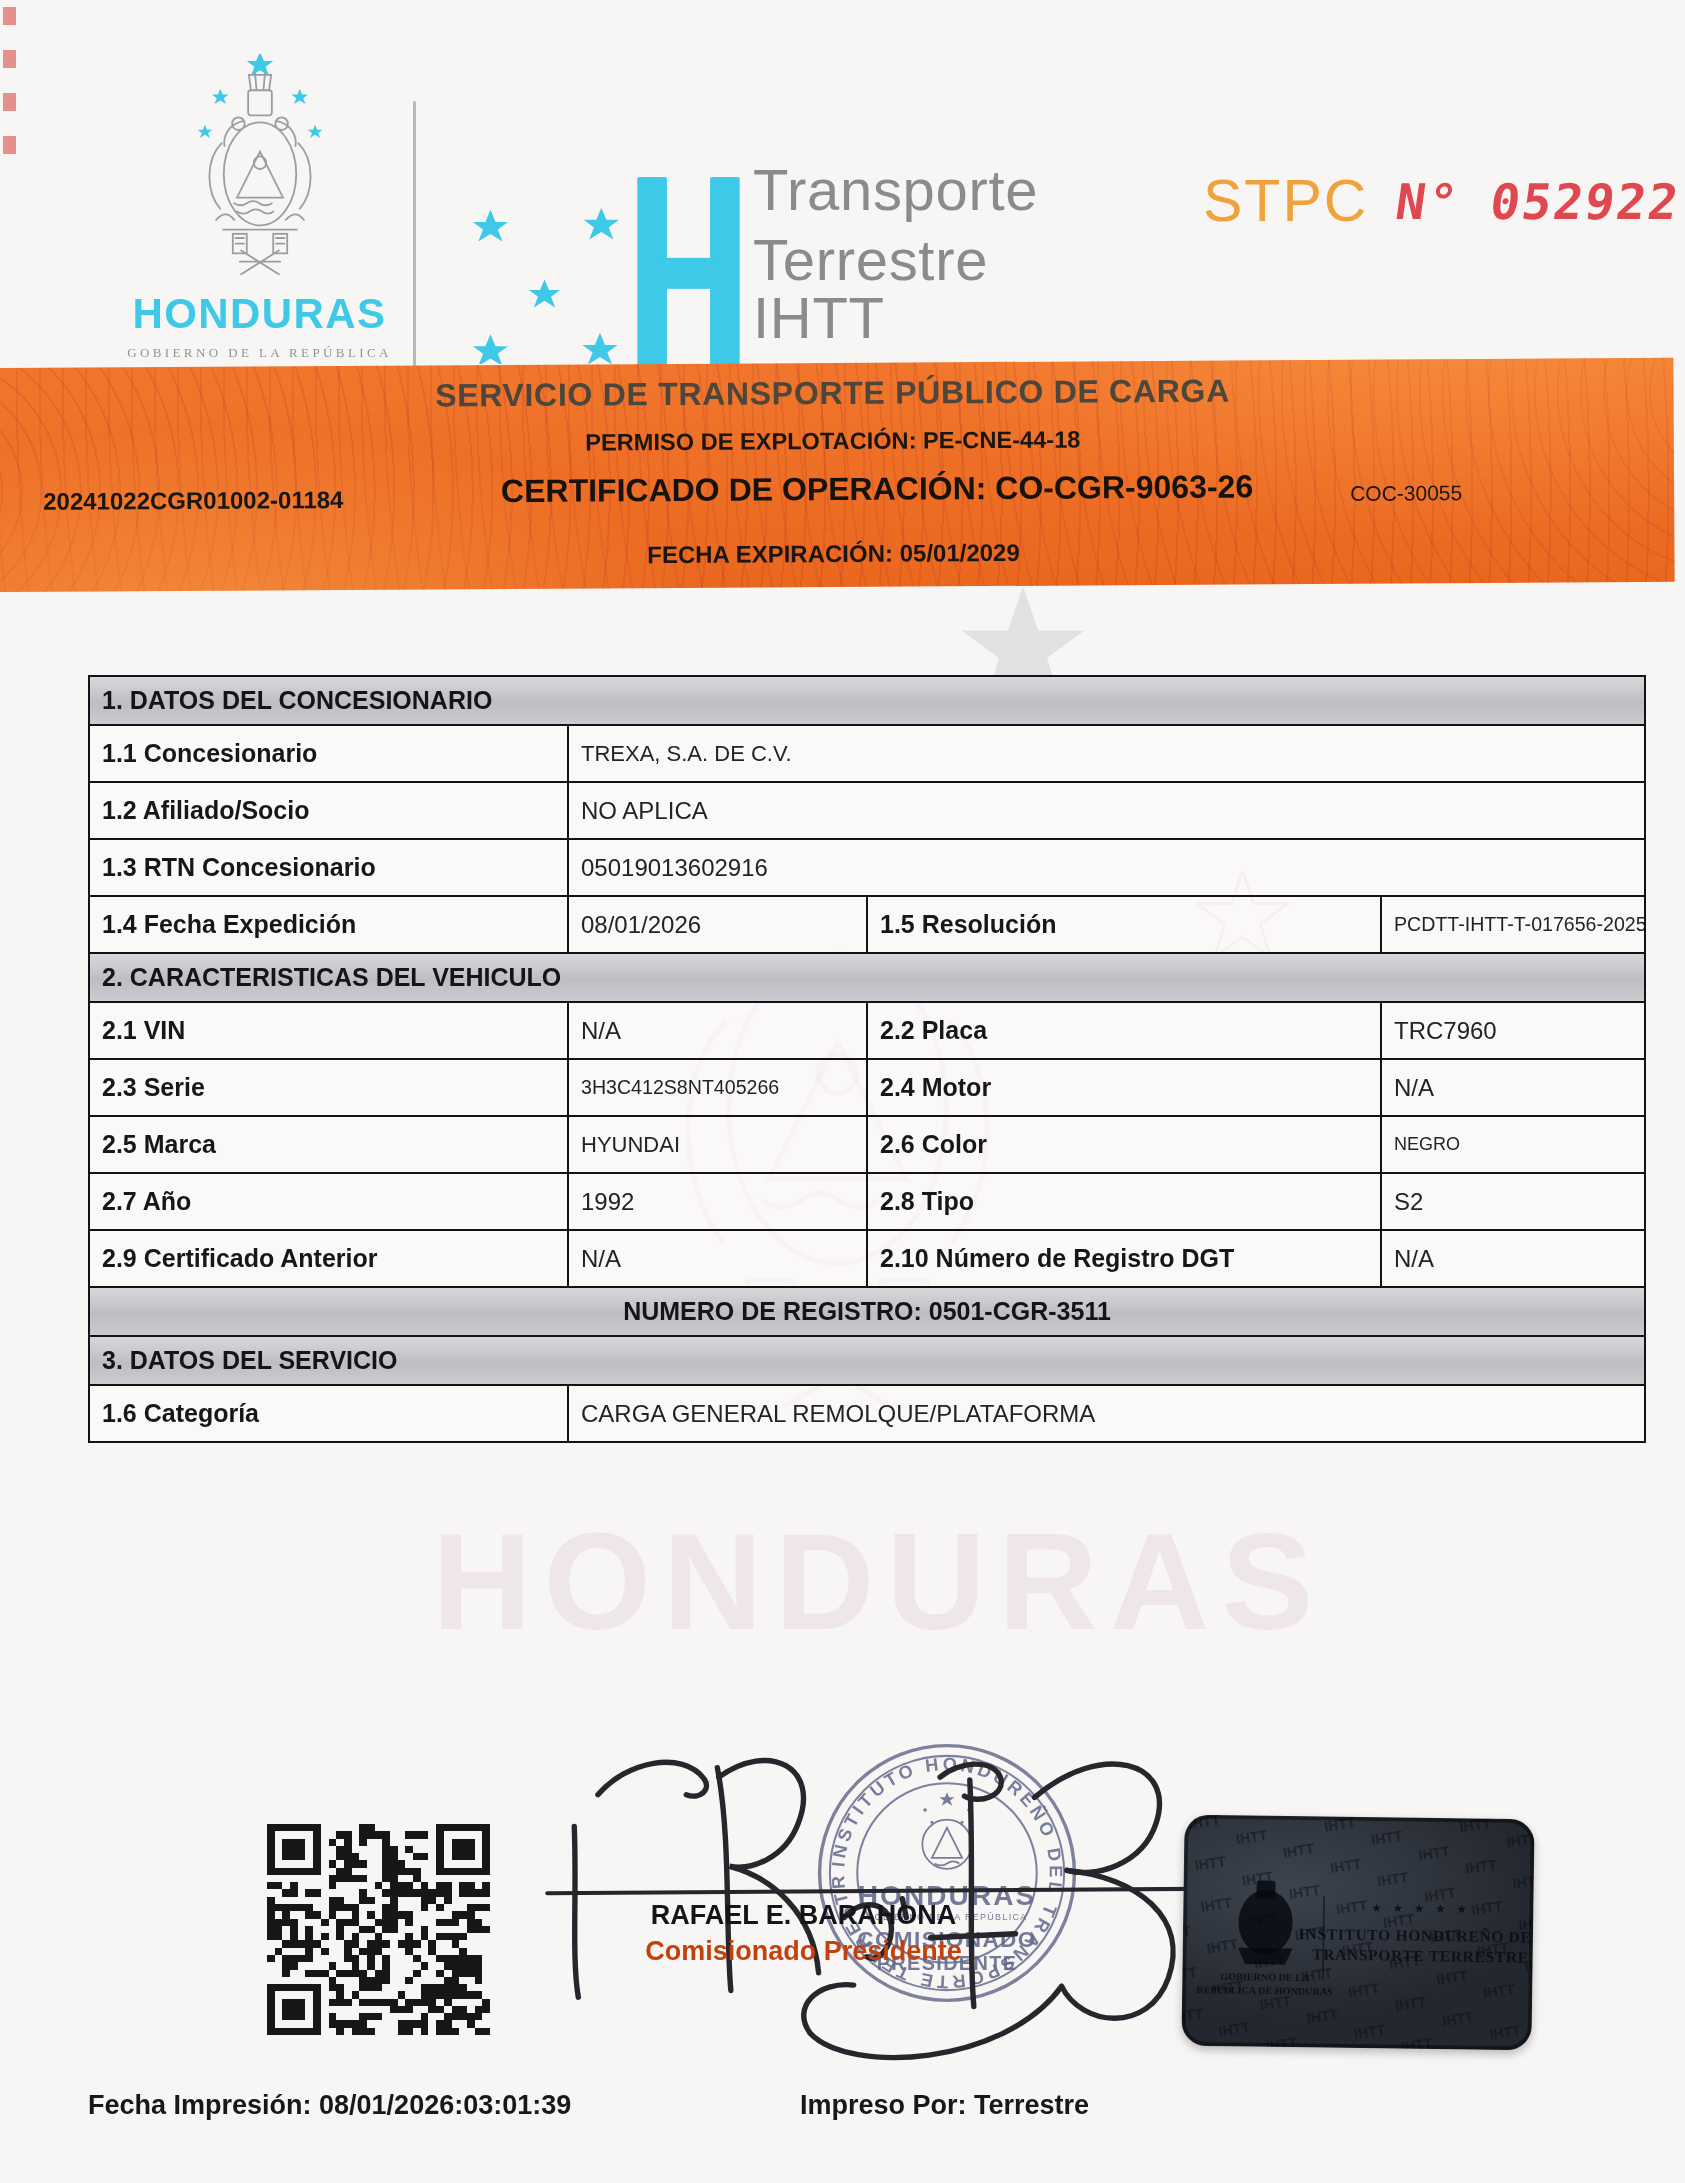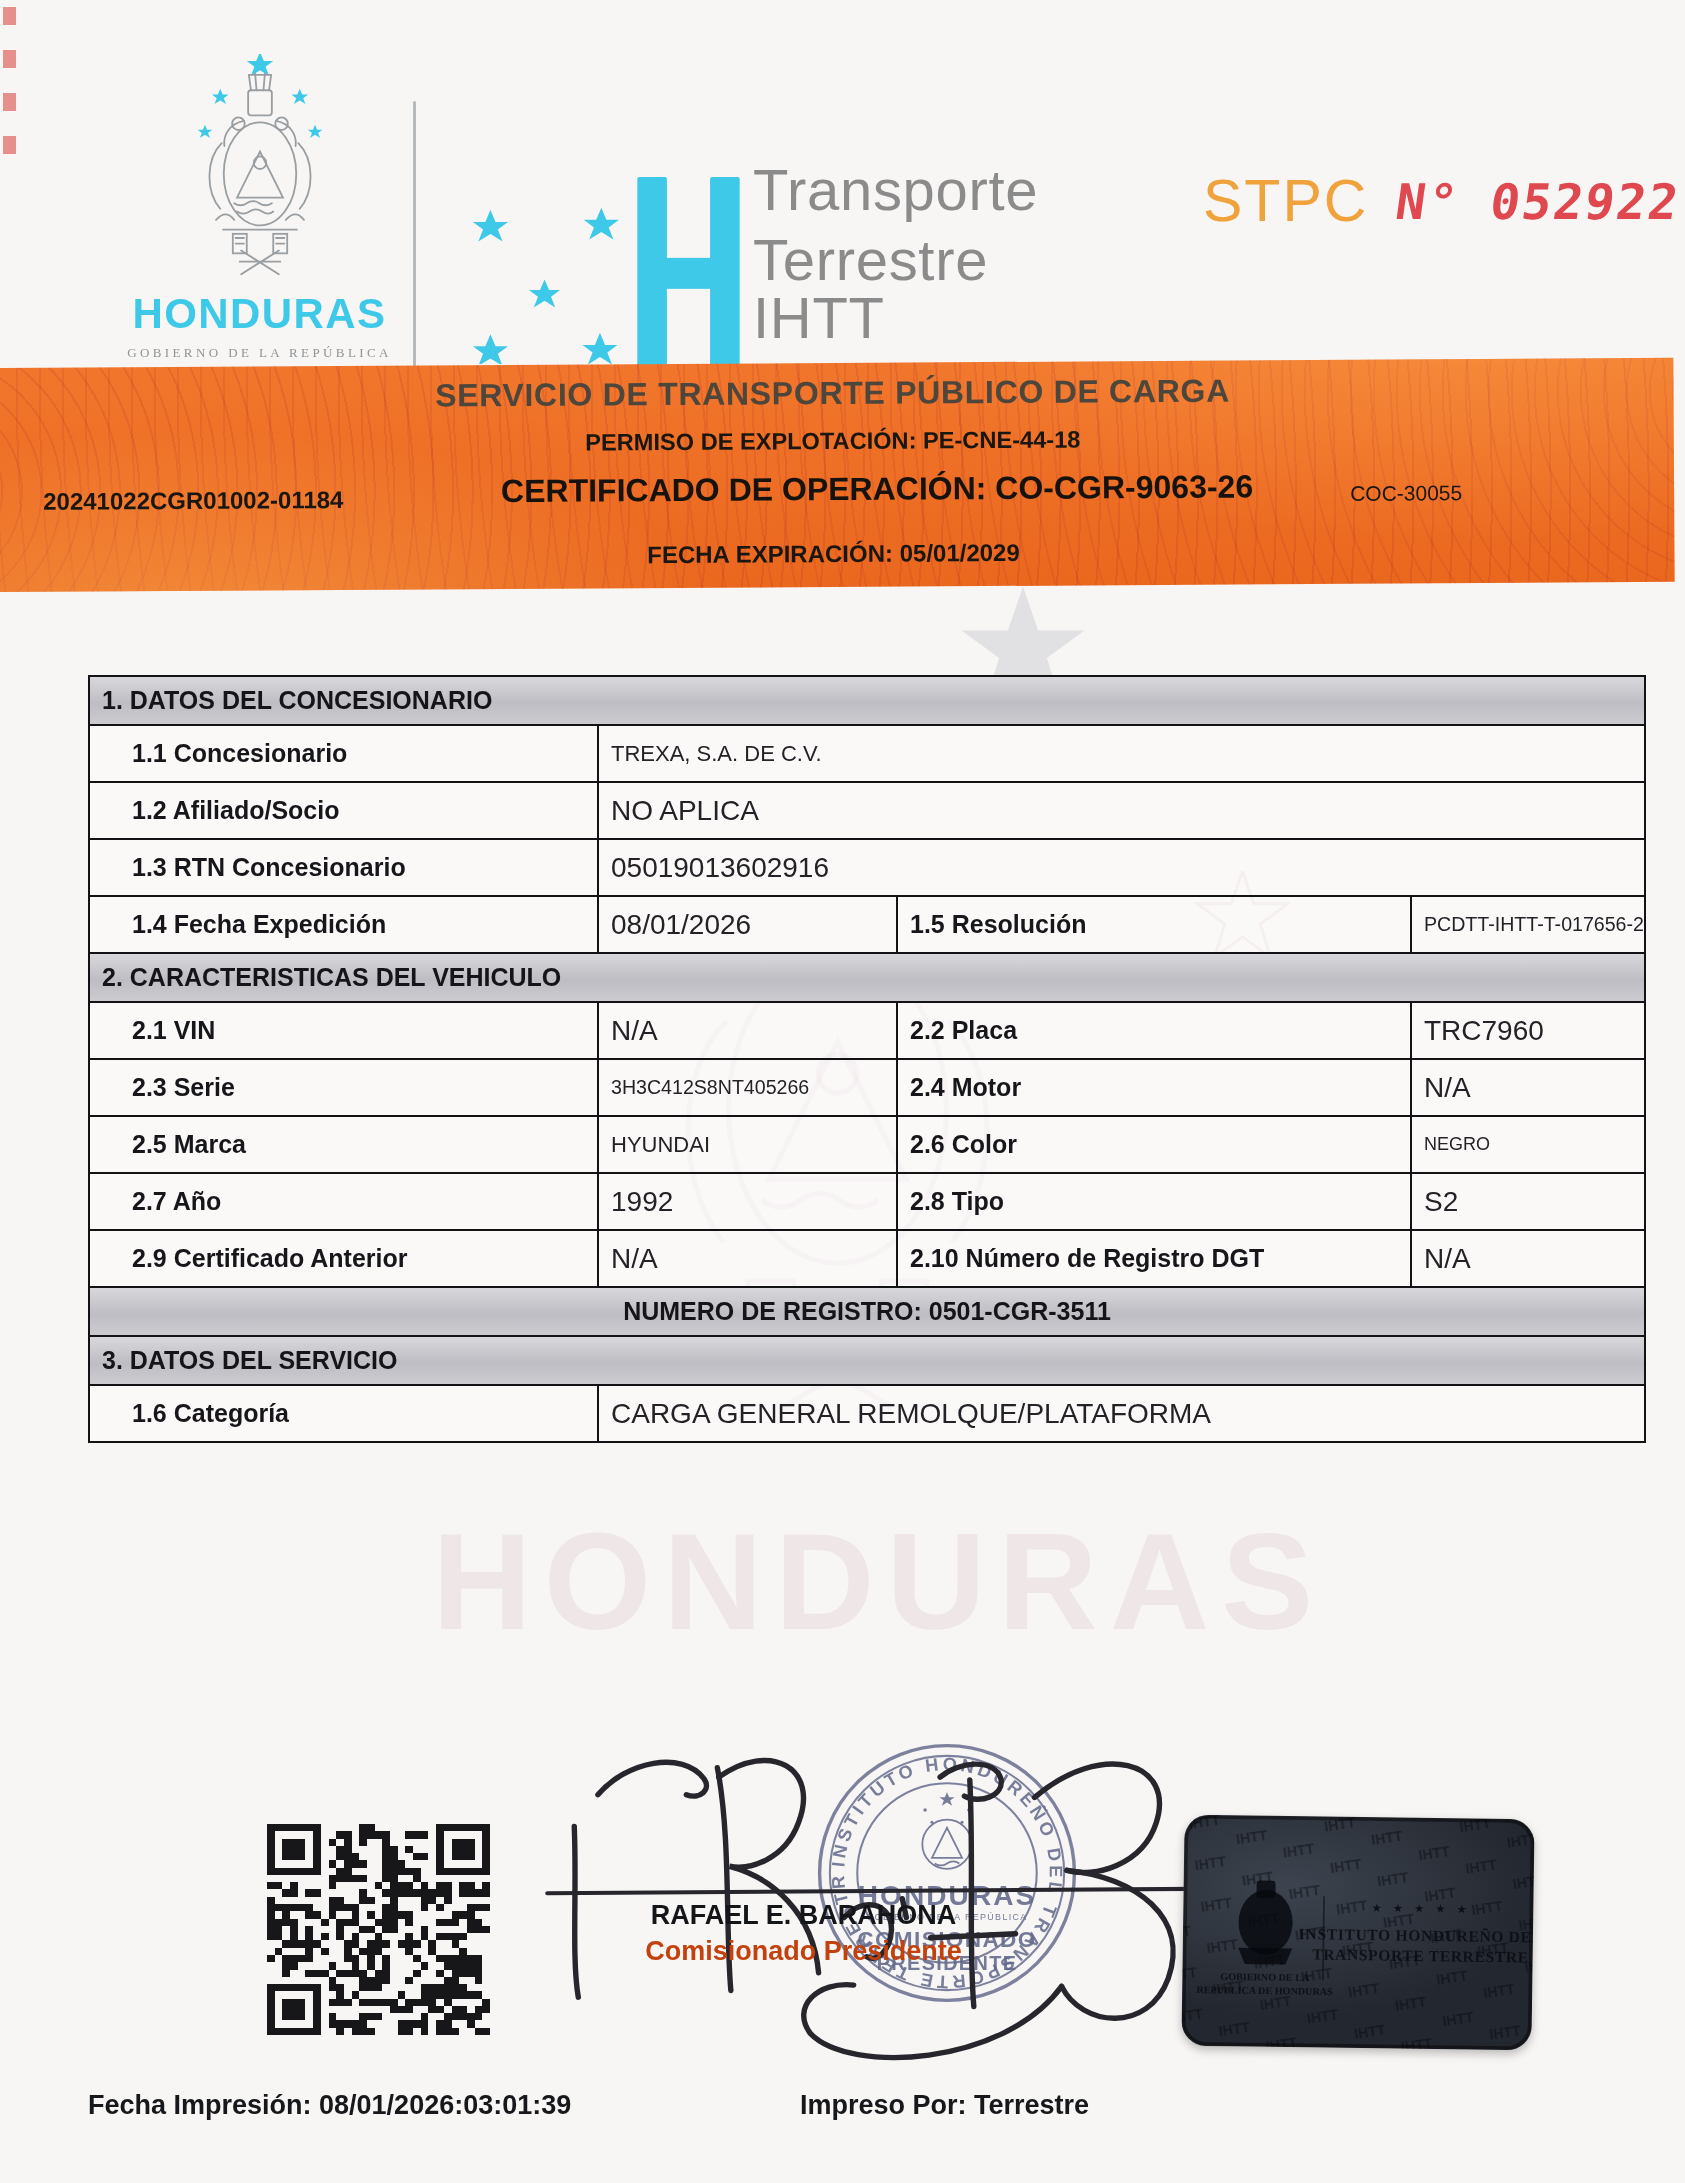--- a/index.html
+++ b/index.html
@@ -38,28 +38,28 @@
   #banner .t4{position:absolute;left:0;right:0;top:177px;text-align:center;font-size:24px;font-weight:bold;color:#1a1611;}
 
   
   #wm-honduras{left:432px;top:1502px;font-size:138px;font-weight:bold;letter-spacing:12px;
                color:rgba(204,168,184,0.20);white-space:nowrap;}
 
   
   #doc-table{left:88px;top:675px;width:1554px;border:2.7px solid #131316;background:rgba(252,251,250,.65);}
   .row{display:flex;border-top:2px solid #131316;}
   .row:first-child{border-top:none;align-items:center;}
-  .h82{height:55px;padding-left:30px;} .h70{height:47px;}
+  .h82{height:55px;} .h70{height:47px;}
   .sec{background:linear-gradient(180deg,#d8d8dc,#bdbdc3 55%,#cbcbd0);}
   .sec .cell{font-size:25px;font-weight:bold;color:#151519;}
   .cell{box-sizing:border-box;display:flex;align-items:center;padding:0 12px;overflow:hidden;white-space:nowrap;}
   .cell + .cell{border-left:2px solid #131316;}
   .w1{width:477px;} .w2{width:299px;} .w3{width:514px;} .wfill{flex:1;}
   .lab{font-size:25px;font-weight:bold;color:#17171b;}
-  .val{font-size:28px;color:#232327;}
+  .val{font-size:24px;color:#232327;}
   .val.mid{font-size:22px;} .val.small{font-size:19.6px;} .val.tiny{font-size:18px;}
   .center-row{justify-content:center;font-size:25px;font-weight:bold;color:#151519;}
 
   
   #qr{left:267px;top:1824px;width:223px;height:211px;}
   #seal{left:810px;top:1736px;width:274px;height:274px;opacity:.88;}
   #signature{left:527px;top:1715px;width:864px;height:368px;}
   #signer-name{left:594px;top:1900px;width:419px;text-align:center;font-size:27px;font-weight:bold;color:#141519;}
   #signer-title{left:594px;top:1936px;width:419px;text-align:center;font-size:27px;font-weight:bold;color:#c2410c;}
   #sticker{left:1183px;top:1817px;width:350px;height:231px;border-radius:24px;transform:rotate(0.8deg);

